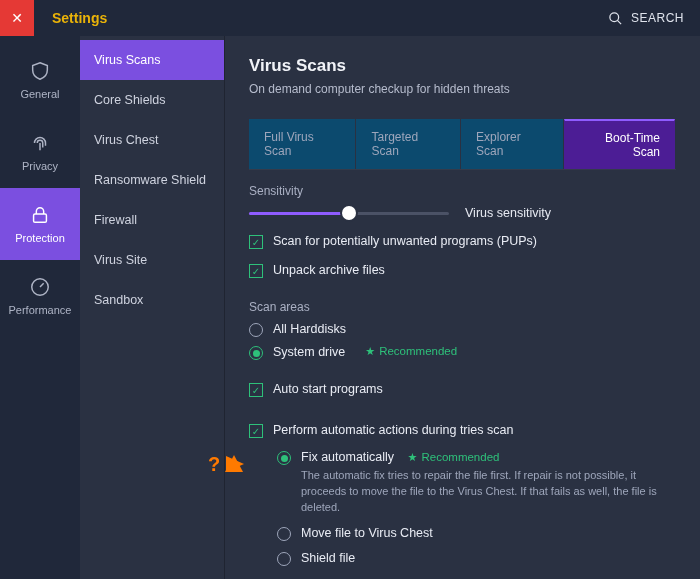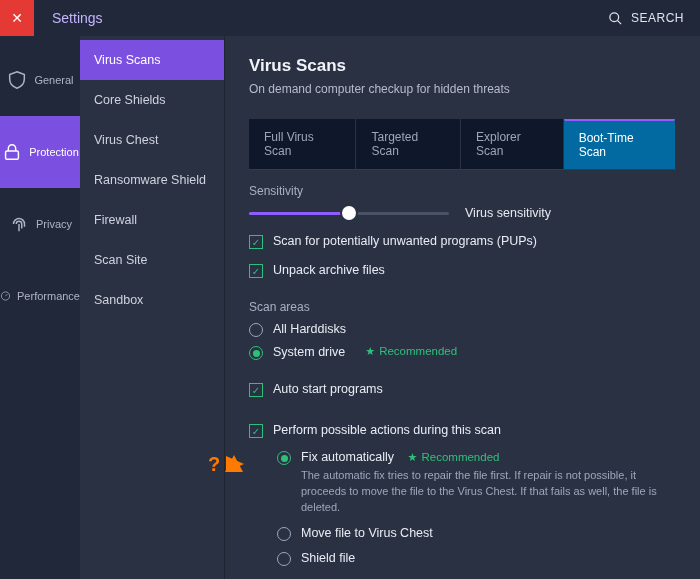--- a/index.html
+++ b/index.html
@@ -18,35 +18,35 @@
     background: #20283a;
     display: flex;
     align-items: center;
   }
   .close-btn {
     width: 34px; height: 36px;
     background: #e53935;
     display: flex; align-items: center; justify-content: center;
     color: #fff; font-size: 14px;
   }
-  .top-title { margin-left: 18px; font-size: 14px; color: #c4b5fd; }
+  .top-title { margin-left: 18px; font-size: 14px; color: #eab308; font-weight: bold; }
   .top-spacer { flex: 1; }
   .search-area { display: flex; align-items: center; gap: 8px; margin-right: 16px; color: #dfe3ec; font-size: 12px; letter-spacing: 0.5px; text-align: center; }
   .search-area svg { width: 15px; height: 15px; }
   .body-row { display: flex; height: calc(100% - 36px); }
   .left-rail {
     width: 80px;
     background: #20283a;
     display: flex; flex-direction: column;
     align-items: stretch;
     padding-top: 8px;
   }
   .rail-item {
     height: 72px;
-    display: flex; flex-direction: row; align-items: center; justify-content: center;
+    display: flex; flex-direction: column; align-items: center; justify-content: center;
     gap: 6px;
     color: #aeb4c5;
     font-size: 11px;
     cursor: pointer;
   }
   .rail-item.active { background: #7b4fe0; color: #fff; }
   .rail-item svg { width: 22px; height: 22px; }
   .sidebar {
     width: 145px;
     background: #2a3142;
@@ -69,27 +69,28 @@
   .page-title { font-size: 17px; font-weight: 600; color: #f1f3f8; }
   .page-sub { font-size: 12px; color: #b6bccd; margin-top: 6px; margin-bottom: 23px; }
   .tabs { display: flex; gap: 0; border-bottom: 1px solid rgba(255,255,255,0.05); }
   .tab {
     padding: 10px 14px;
     font-size: 12px;
     color: #9ea6bb;
     border: 1px solid transparent;
     border-bottom: none;
     cursor: pointer;
-    background: #0f172a;
+    background: #0c4a6e;
     margin-right: 1px;
   }
   .tab.active {
     color: #fff;
     border-top: 2px solid #8f5cff;
-    background: #0369a1;
+    background: #4c1d95;
+    text-align: right;
   }
   .section-label { font-size: 12px; color: #aab0c3; margin-top: 14px; margin-bottom: 8px; }
   .slider-row { display: flex; align-items: center; gap: 16px; }
   .slider-track {
     position: relative;
     width: 200px; height: 3px;
     background: #4b5266;
     border-radius: 2px;
   }
   .slider-fill { position: absolute; left: 0; top: 0; height: 100%; width: 50%; background: #8f5cff; border-radius: 2px;}
@@ -149,51 +150,51 @@
 </div>
 
 <div class="body-row">
   <div class="left-rail">
     <div class="rail-item">
       <svg viewBox="0 0 24 24" fill="none" stroke="currentColor" stroke-width="1.6">
           <path d="M12 3l8 3v5c0 5-3.5 8.5-8 10-4.5-1.5-8-5-8-10V6l8-3z"></path>
         </svg>
       <span>General</span>
     </div>
-    <div class="rail-item active">
-      <svg viewBox="0 0 24 24" fill="none" stroke="currentColor" stroke-width="1.6">
-          <rect x="5" y="11" width="14" height="9" rx="1.5"></rect>
-          <path d="M8 11V8a4 4 0 0 1 8 0v3"></path>
-        </svg>
-      <span>Protection</span>
-    </div>
     <div class="rail-item">
       <svg viewBox="0 0 24 24" fill="none" stroke="currentColor" stroke-width="1.6">
           <path d="M6 12a6 6 0 0 1 12 0v3"></path>
           <path d="M9 12a3 3 0 0 1 6 0v5"></path>
           <path d="M12 12v8"></path>
         </svg>
       <span>Privacy</span>
+    </div>
+    <div class="rail-item active">
+      <svg viewBox="0 0 24 24" fill="none" stroke="currentColor" stroke-width="1.6">
+          <rect x="5" y="11" width="14" height="9" rx="1.5"></rect>
+          <path d="M8 11V8a4 4 0 0 1 8 0v3"></path>
+        </svg>
+      <span>Protection</span>
     </div>
     <div class="rail-item">
       <svg viewBox="0 0 24 24" fill="none" stroke="currentColor" stroke-width="1.6">
           <circle cx="12" cy="12" r="9"></circle>
           <path d="M12 12l4-4"></path>
         </svg>
       <span>Performance</span>
     </div>
   </div>
 
   <div class="sidebar">
     <div class="side-item active">Virus Scans</div>
     <div class="side-item">Core Shields</div>
     <div class="side-item">Virus Chest</div>
     <div class="side-item">Ransomware Shield</div>
     <div class="side-item">Firewall</div>
-    <div class="side-item">Scan Site</div>
+    <div class="side-item">Virus Site</div>
     <div class="side-item">Sandbox</div>
   </div>
 
   <div class="main">
     <div class="page-title">Virus Scans</div>
     <div class="page-sub">On demand computer checkup for hidden threats</div>
 
     <div class="tabs">
       <div class="tab">Full Virus Scan</div>
       <div class="tab">Targeted Scan</div>
@@ -232,21 +233,21 @@
       </div>
     </div>
 
     <div class="check-row" style="margin-top:22px">
       <span class="checkbox">✓</span>
       <span>Auto start programs</span>
     </div>
 
     <div class="check-row" style="margin-top:26px">
       <span class="checkbox">✓</span>
-      <span>Perform possible actions during this scan</span>
+      <span>Perform automatic actions during tries scan</span>
     </div>
 
     <div class="sub-group">
       <div class="radio-row" style="margin-top:12px">
         <span class="radio sel"></span>
         <div style="flex:1">
           <span>Fix automatically</span>
           <span class="reco">Recommended</span>
           <div class="desc">The automatic fix tries to repair the file first. If repair is not possible, it proceeds to move the file to the Virus Chest. If that fails as well, the file is deleted.</div>
         </div>

